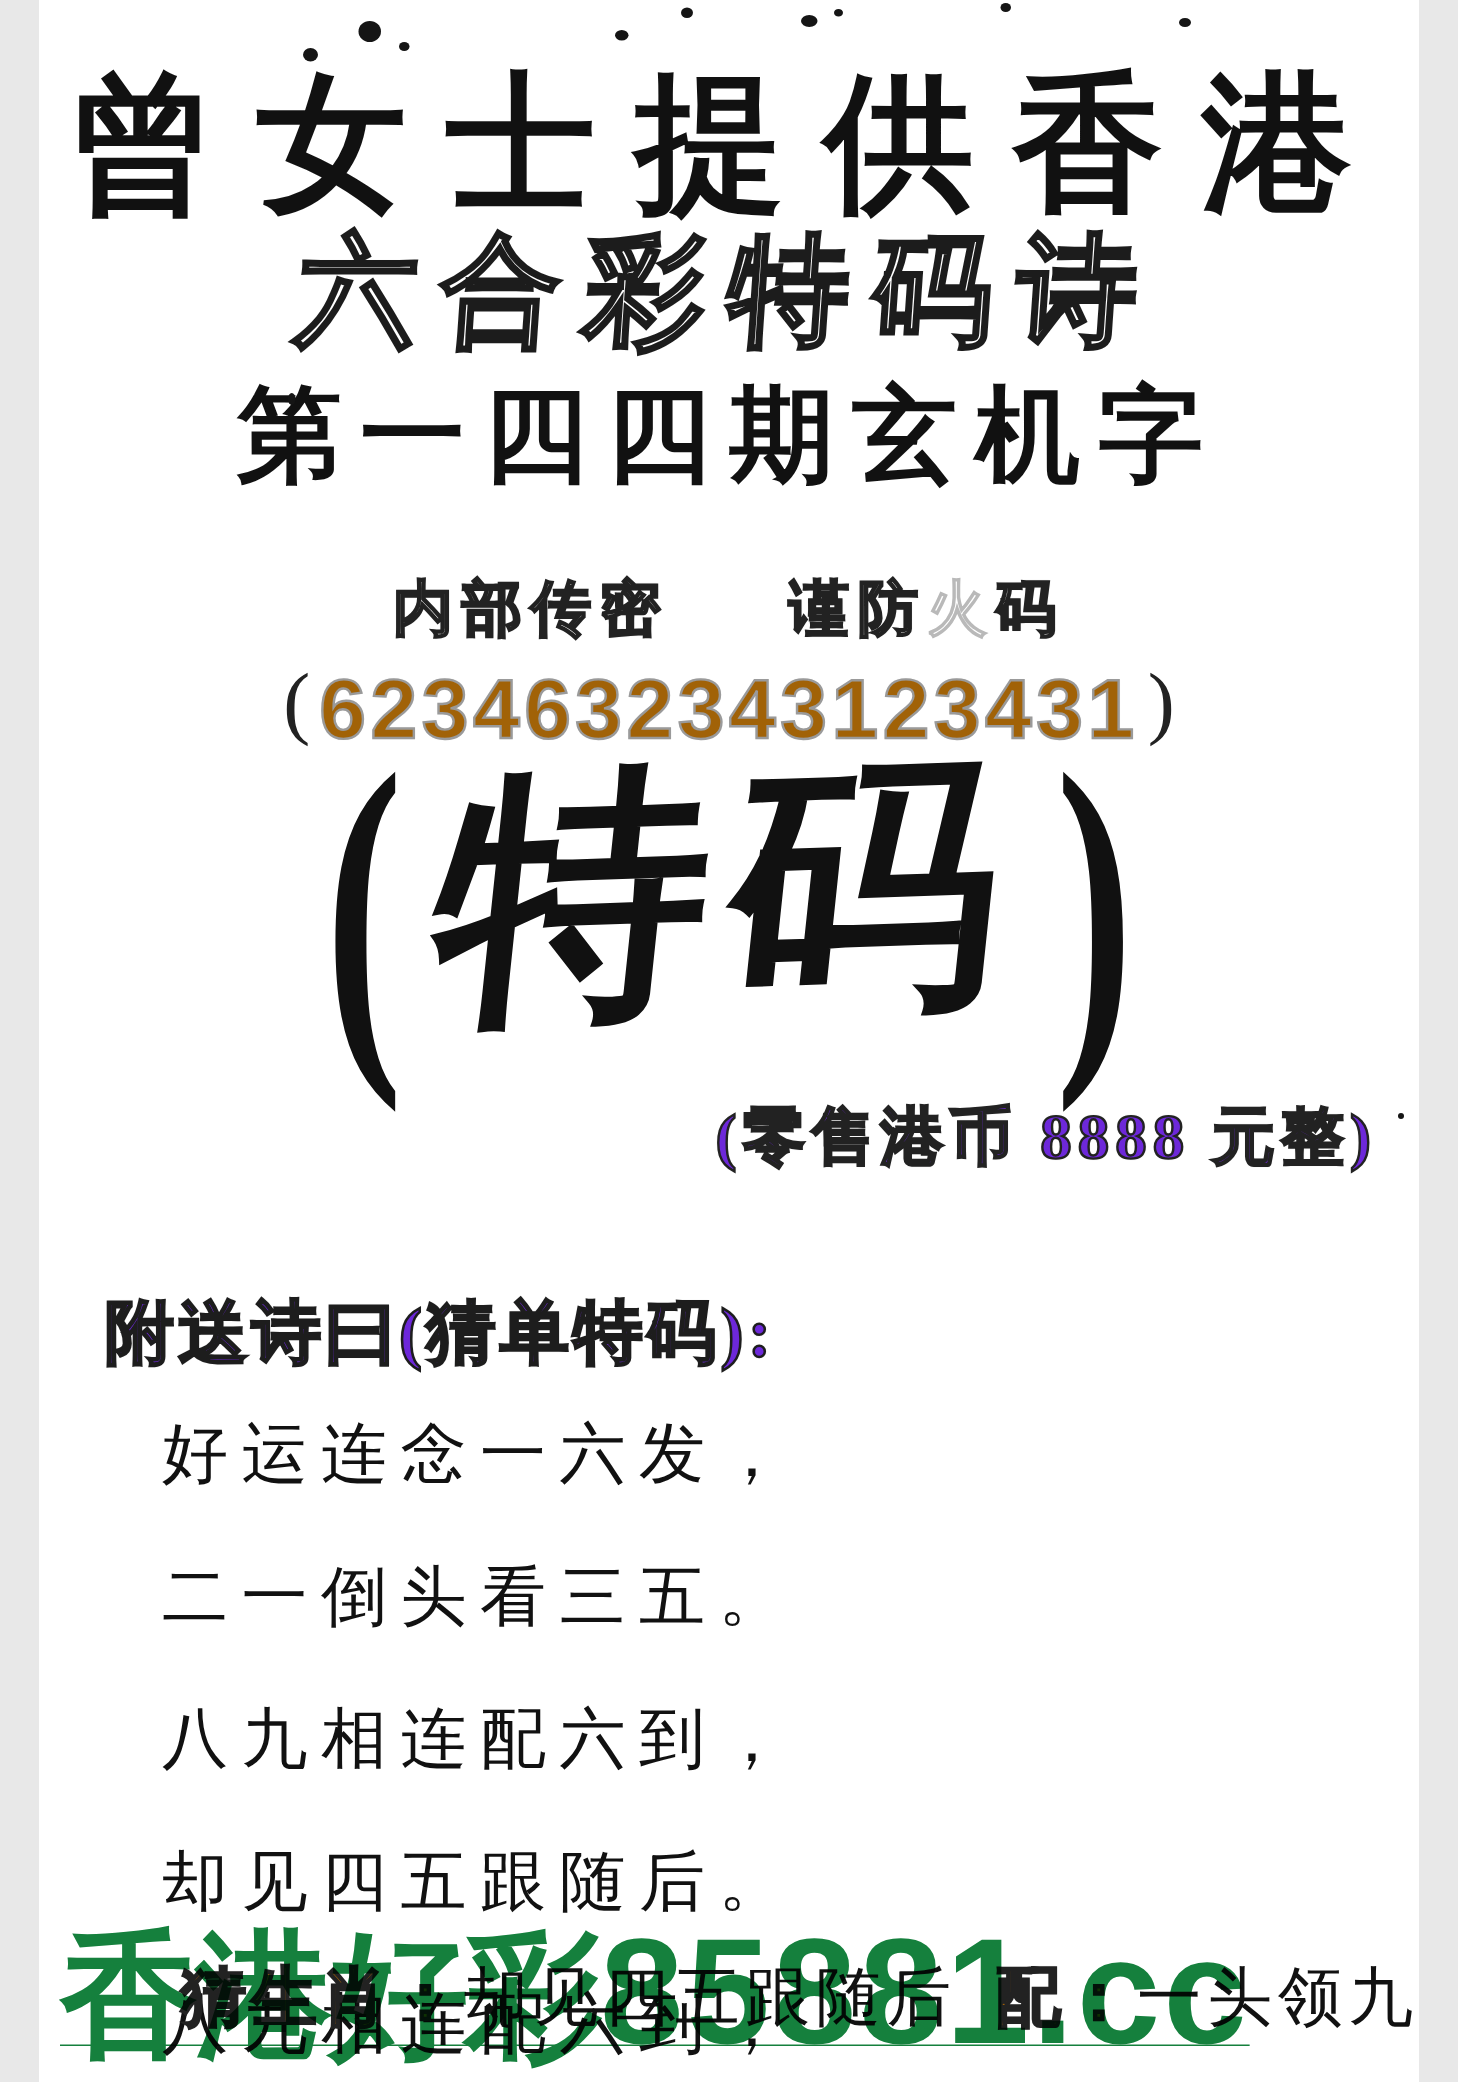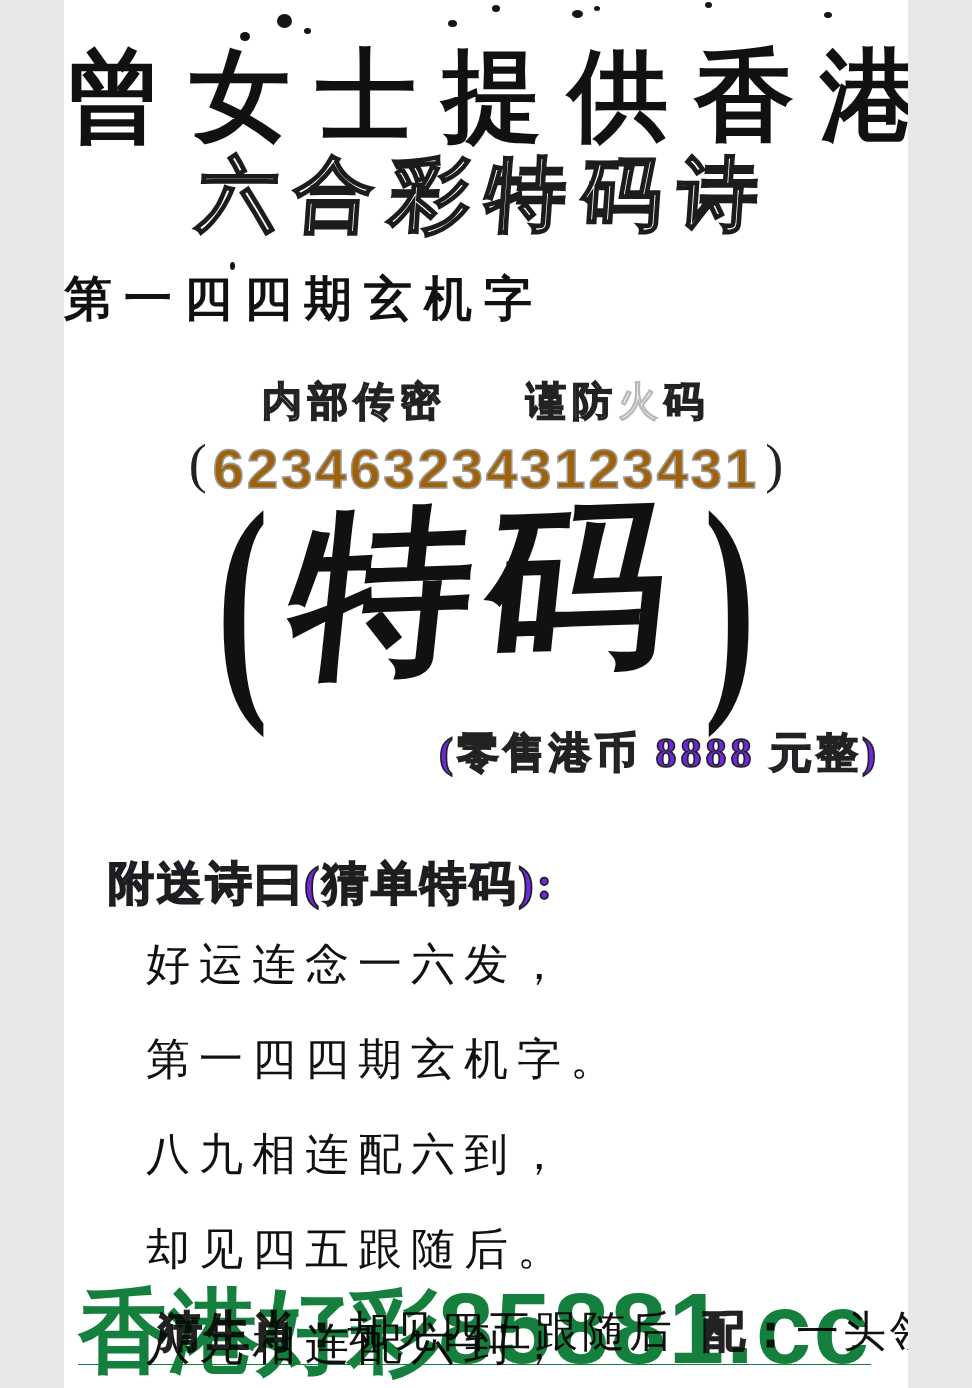--- a/index.html
+++ b/index.html
@@ -1,18 +1,18 @@
 <!DOCTYPE html>
 <html><head>
 <meta charset="utf-8">
 <style>
   html,body{margin:0;padding:0;background:#e8e8e8;}
   #page{
     position:relative;
-    width:844px;height:1388px;
+    width:920px;height:1388px;
     margin:0 auto;
     background:#ffffff;
     overflow:hidden;
     font-family:"Liberation Serif","DejaVu Serif",serif;
     color:#111;
   }
   
   .speck{position:absolute;background:#151515;border-radius:50%;}
   
   .title1{
@@ -27,22 +27,23 @@
     text-align:center;
     font-size:80px;font-weight:700;
     letter-spacing:16px;line-height:1.05;
     color:#fff;
     -webkit-text-stroke:2.2px #1c1c1c;
     text-shadow:0 0 1px #1c1c1c;
     transform:skewX(-4deg);
     white-space:nowrap;
   }
   .title3{
-    margin-top:36px;
-    font-size:48px;font-weight:700;
+    margin-top:16px;
+    text-align:center;
+    font-size:70px;font-weight:700;
     letter-spacing:12px;line-height:1.1;
     white-space:nowrap;
   }
   
   .notice-row{
     margin-top:48px;
     display:flex;justify-content:center;gap:80px;
     font-size:40px;font-weight:700;
     letter-spacing:6px;
     color:#fff;
@@ -198,21 +199,21 @@
     <span class="big-paren">(</span>
     <span class="feature-text">特码</span>
     <span class="big-paren">)</span>
   </div>
   <div class="price-row">(零售港币 8888 元整)</div>
 
   <div class="poem-heading">附送诗曰(猜单特码):</div>
   <div class="poem-cols">
     <div class="poem-col">
       <div class="poem-line">好运连念一六发，</div>
-      <div class="poem-line">第一四四期玄机字。</div>
+      <div class="poem-line">二一倒头看三五。</div>
       <div class="poem-line">八九相连配六到，</div>
       <div class="poem-line">却见四五跟随后。</div>
     </div>
     <div class="poem-col">
       <div class="poem-line">八九相连配六到，</div>
       <div class="poem-line">三六重开合二码。</div>
       <div class="poem-line">直截了当三四数，</div>
       <div class="poem-line">七字拿奖五有份。</div>
     </div>
   </div>

